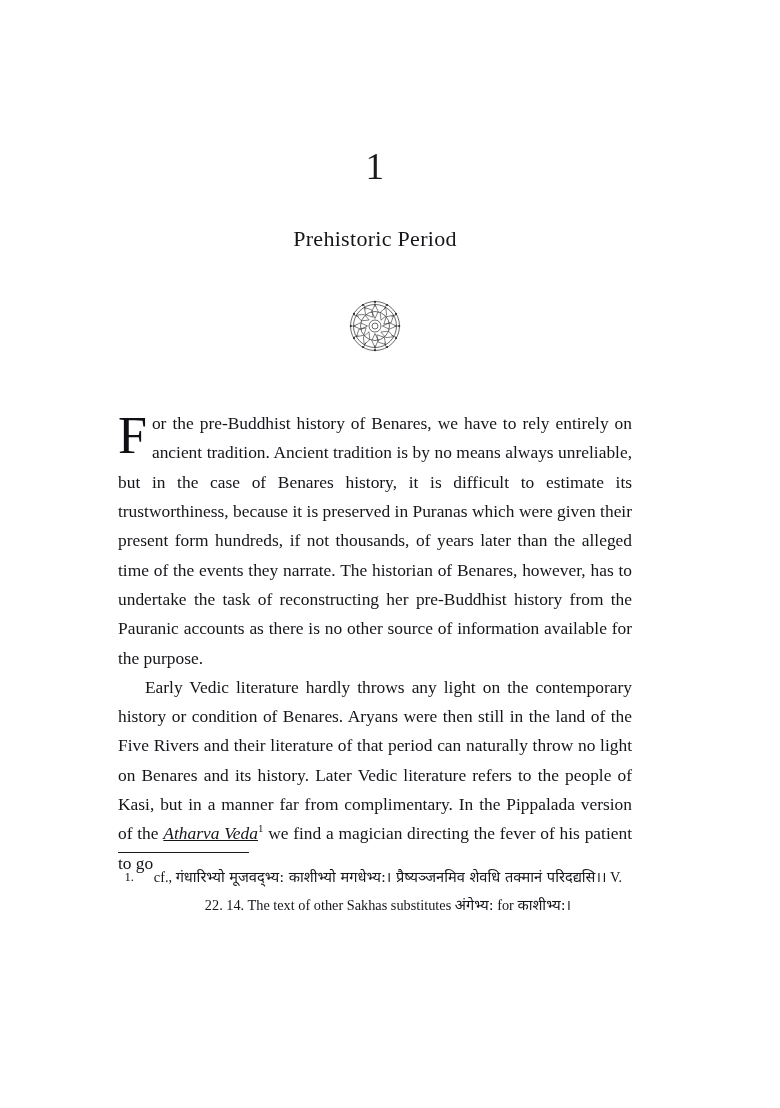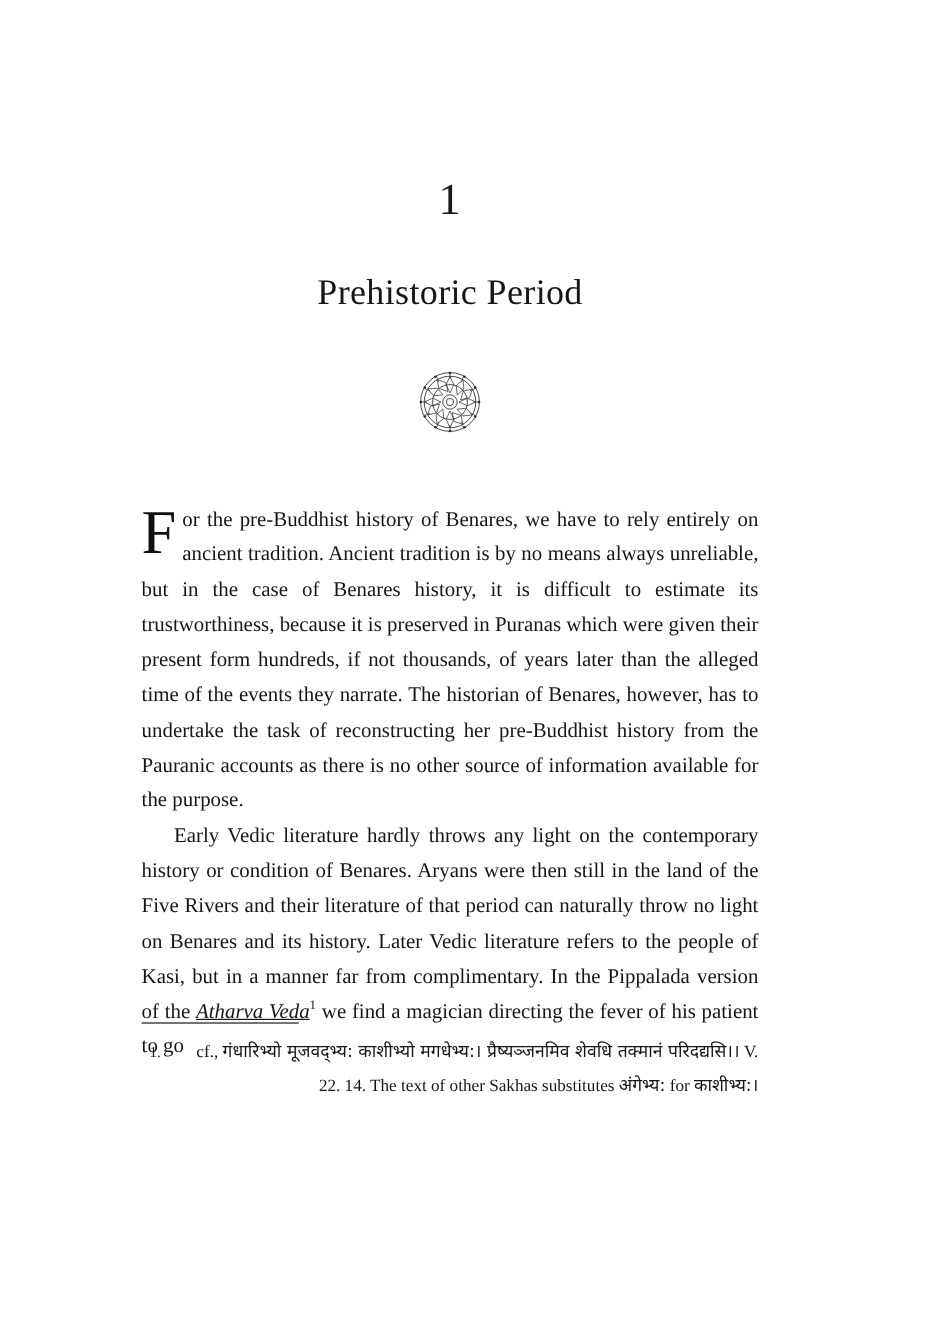--- a/index.html
+++ b/index.html
@@ -31,21 +31,21 @@
     text-align: center;
     font-size: 37px;
     line-height: 1;
     font-weight: 400;
     color: #1a1a1a;
     letter-spacing: 0.5px;
   }
   .chapter-title {
     margin-top: 42px;
     text-align: center;
-    font-size: 30px;
+    font-size: 22px;
     line-height: 1.1;
     font-weight: 400;
     color: #16161a;
     letter-spacing: 0.3px;
   }
 
   
   .ornament-wrap {
     margin-top: 44px;
     display: flex;
@@ -106,21 +106,21 @@
   .footnote-marker {
     width: 26px;
     flex: 0 0 26px;
     text-align: right;
     padding-right: 10px;
     box-sizing: border-box;
     font-size: 12.6px;
   }
   .footnote-body {
     flex: 1 1 auto;
-    text-align: right;
+    text-align: center;
   }
   .dev {
     font-family: "DejaVu Sans", "Liberation Sans", sans-serif;
     font-size: 14.6px;
   }
 </style>
 </head>
 <body>
 
 <div class="page">

